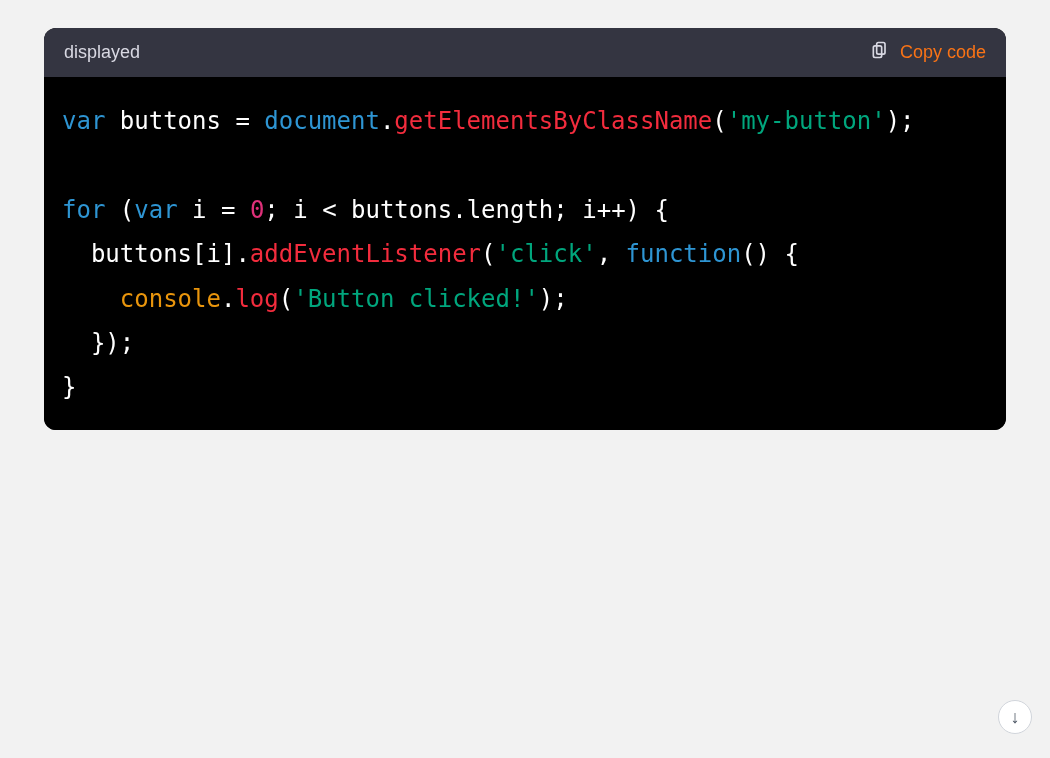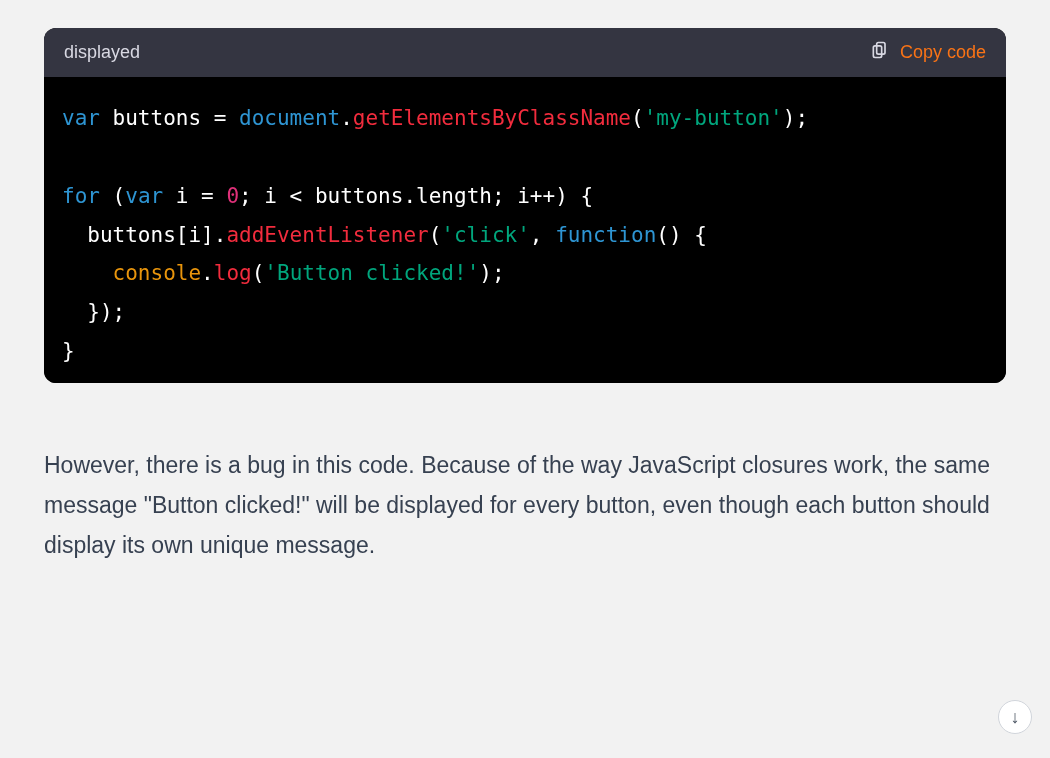--- a/index.html
+++ b/index.html
@@ -39,23 +39,23 @@
     }
     .copy-btn svg {
       width: 20px;
       height: 20px;
       stroke: #d9d9e3;
       fill: none;
       stroke-width: 2;
     }
     .code-body {
       background: #000;
-      padding: 22px 18px 12px 18px;
+      padding: 22px 18px 20px 18px;
       font-family: "SFMono-Regular", Menlo, Consolas, monospace;
-      font-size: 21px;
+      font-size: 24px;
       line-height: 1.85;
       color: #fff;
       white-space: pre;
     }
     .tk-kw      { color: #2e95d3; }   
     .tk-fn      { color: #f22c3d; }   
     .tk-str     { color: #00a67d; }   
     .tk-num     { color: #df3079; }   
     .tk-prop    { color: #e9950c; }   
     .tk-plain   { color: #ffffff; }
@@ -109,18 +109,17 @@
   <div class="code-body" id="code-body"><span class="tk-kw">var</span><span class="tk-plain"> buttons </span><span class="tk-plain">=</span><span class="tk-plain"> </span><span class="tk-kw">document</span><span class="tk-plain">.</span><span class="tk-fn">getElementsByClassName</span><span class="tk-plain">(</span><span class="tk-str">'my-button'</span><span class="tk-plain">);</span>
 
 <span class="tk-kw">for</span><span class="tk-plain"> (</span><span class="tk-kw">var</span><span class="tk-plain"> i = </span><span class="tk-num">0</span><span class="tk-plain">; i &lt; buttons.</span><span class="tk-plain">length</span><span class="tk-plain">; i++) {</span>
 <span class="tk-plain">  buttons[i].</span><span class="tk-fn">addEventListener</span><span class="tk-plain">(</span><span class="tk-str">'click'</span><span class="tk-plain">, </span><span class="tk-kw">function</span><span class="tk-plain">(</span><span class="tk-plain">) {</span>
 <span class="tk-plain">    </span><span class="tk-prop">console</span><span class="tk-plain">.</span><span class="tk-fn">log</span><span class="tk-plain">(</span><span class="tk-str">'Button clicked!'</span><span class="tk-plain">);</span>
 <span class="tk-plain">  });</span>
 <span class="tk-plain">}</span></div>
 </div>
 
 <div class="explain">
-  <p>However, there is a bug in this code. Because of the way JavaScript closures work, the same message "Button clicked!" will be displayed for every button, even though each button should display its own unique message.</p>
 </div>
 
 <div class="scroll-down">
   <span>↓</span>
 </div>
 
 </body></html>

